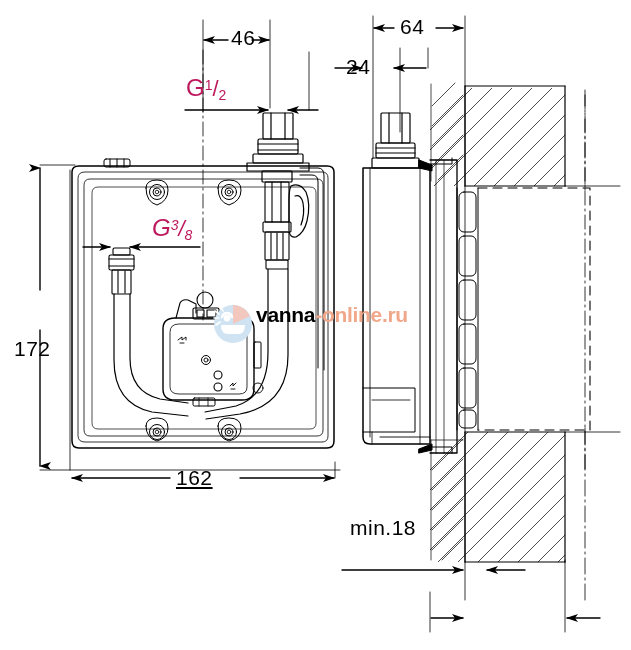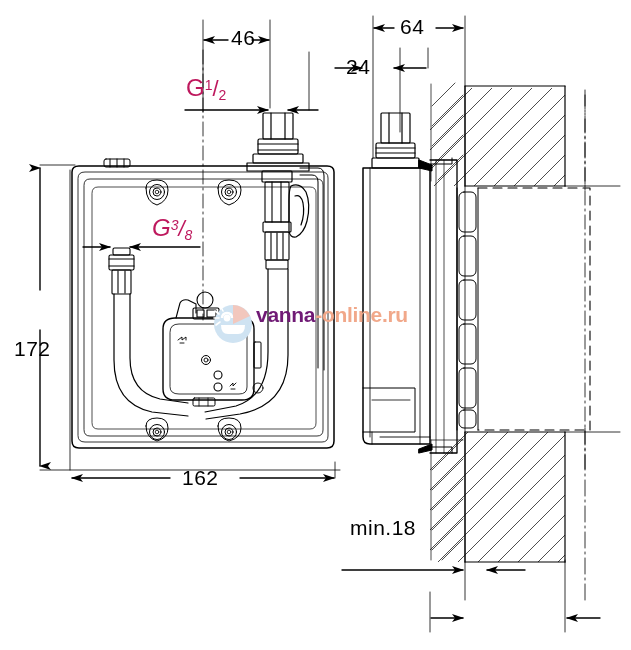--- a/index.html
+++ b/index.html
@@ -29,21 +29,21 @@
     position:absolute;left:0px;top:4px;width:40px;height:40px;
   }
   #wm-text{
     position:absolute;left:43px;top:4px;width:160px;
   }
   .wm-main{
     font-family:"Liberation Sans", sans-serif;
     font-size:21px;font-weight:700;letter-spacing:-0.3px;
     line-height:22px;white-space:nowrap;
   }
-  .wm-blue{color:#701a75;}
+  .wm-blue{color:#000000;}
   .wm-orange{color:#f1a88a;}
   .wm-sub{
     font-family:"Liberation Sans", sans-serif;
     font-size:9.5px;color:#b9bfd2;letter-spacing:0.2px;
     white-space:nowrap;margin-top:2px;
   }
 
   
   .dim-label{
     position:absolute;
@@ -373,21 +373,21 @@
         <line x1="565" y1="432" x2="620" y2="432"></line>
       </g>
 
     </g>
   </svg>
 
   <div class="dim-label" style="left:231px;top:26px;">46</div>
 
   <div class="dim-label" style="left:14px;top:296px;margin-top:41px;">172</div>
 
-  <div class="dim-label" style="left:182px;top:466px;">162</div>
+  <div class="dim-label" style="left:176px;top:466px;text-decoration:underline;">162</div>
 
   <div class="dim-label" style="left:400px;top:15px;text-align:center;">64</div>
 
   <div class="dim-label" style="left:346px;top:55px;">24</div>
 
   <div class="dim-label" style="left:350px;top:516px;">min.18</div>
 
 
   <div class="gthread" style="left:186px;top:74px;">
     <span class="gl">G</span><span class="gnum">1</span><span class="gslash">/</span><span class="gden">2</span>

